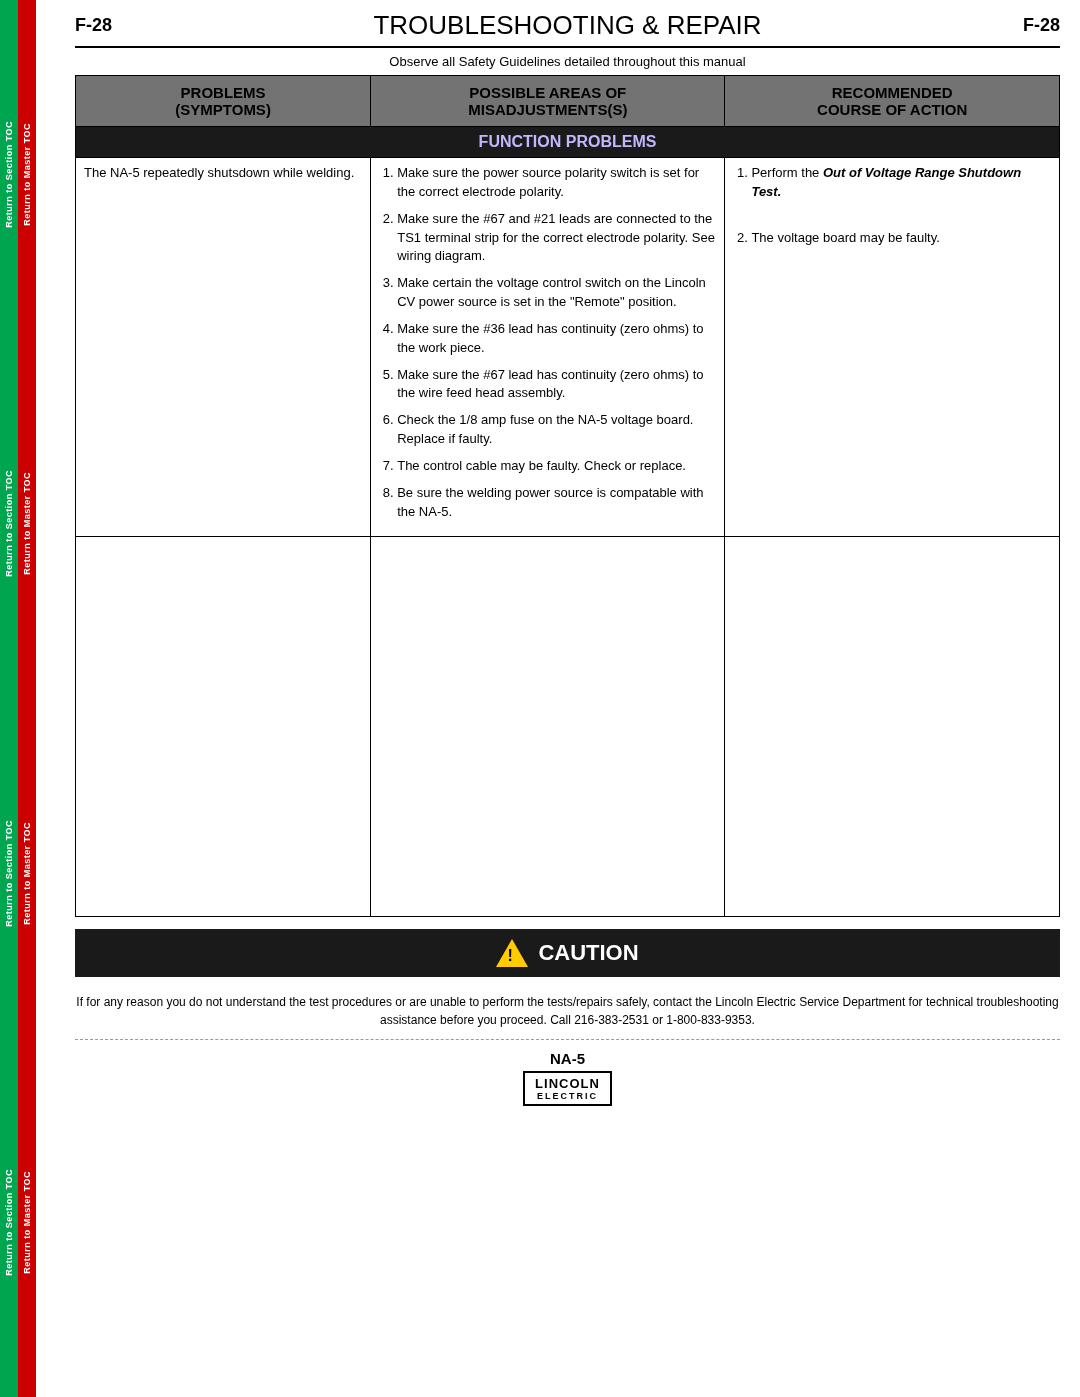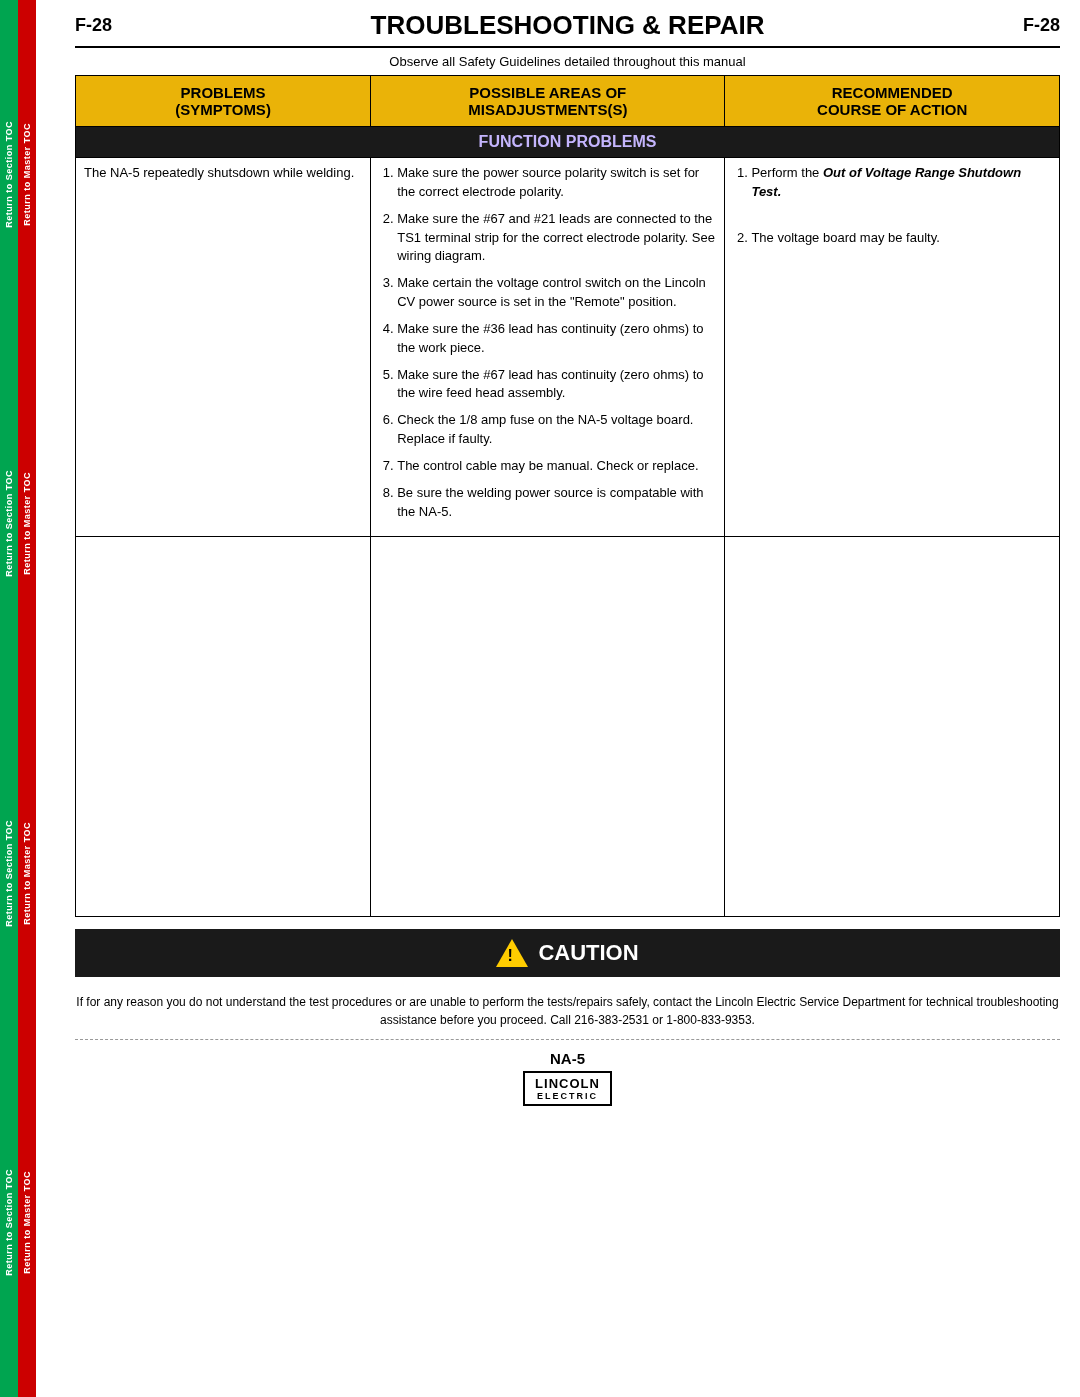--- a/index.html
+++ b/index.html
@@ -69,21 +69,21 @@
       border-bottom: 2px solid #000;
     }
 
     .page-num {
       font-size: 18px;
       font-weight: bold;
     }
 
     .page-title {
       font-size: 26px;
-      font-weight: bold;
+      font-weight: normal;
       text-align: center;
       flex: 1;
     }
 
     .safety-note {
       text-align: center;
       padding: 6px 0;
       font-size: 13px;
     }
 
@@ -98,21 +98,21 @@
       border: 1.5px solid #000;
       vertical-align: top;
       padding: 6px 8px;
     }
 
     .col-problems { width: 30%; }
     .col-misadj { width: 36%; }
     .col-recommended { width: 34%; }
 
     .header-row th {
-      background: #eab308;
+      background: #737373;
       font-size: 15px;
       font-weight: bold;
       text-align: center;
       padding: 8px;
     }
 
     .section-header td {
       background: #1a1a1a;
       color: #c4b5fd;
       font-size: 16px;
@@ -273,21 +273,21 @@
 
         <td class="col-misadj">
           <div class="cell-text">
             <ol>
               <li>Make sure the power source polarity switch is set for the correct electrode polarity.</li>
               <li>Make sure the #67 and #21 leads are connected to the TS1 terminal strip for the correct electrode polarity.  See wiring diagram.</li>
               <li>Make certain the voltage control switch on the Lincoln CV power source is set in the "Remote" position.</li>
               <li>Make sure the #36 lead has continuity (zero ohms) to the work piece.</li>
               <li>Make sure the #67 lead has continuity (zero ohms) to the wire feed head assembly.</li>
               <li>Check the 1/8 amp fuse on the NA-5 voltage board.   Replace if faulty.</li>
-              <li>The control cable may be manual.  Check or replace.</li>
+              <li>The control cable may be faulty.  Check or replace.</li>
               <li>Be sure the welding power source is compatable with the NA-5.</li>
             </ol>
           </div>
         </td>
 
         <td class="col-recommended">
           <div class="cell-text">
             <ol>
               <li>Perform the <span class="bold-italic">Out of Voltage Range Shutdown Test.</span></li>
             </ol>

